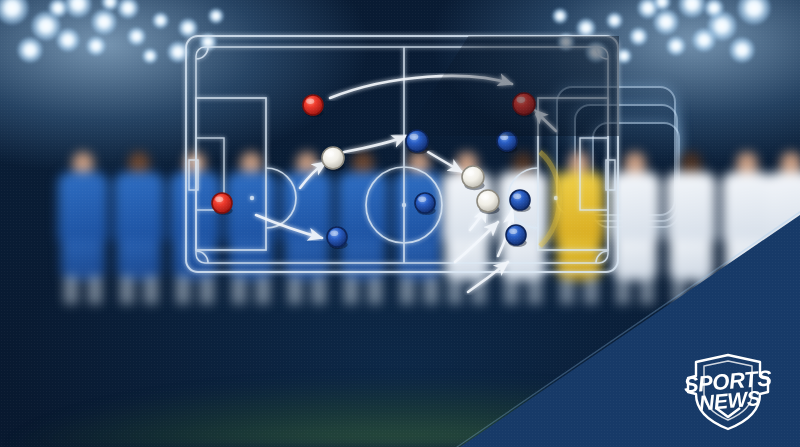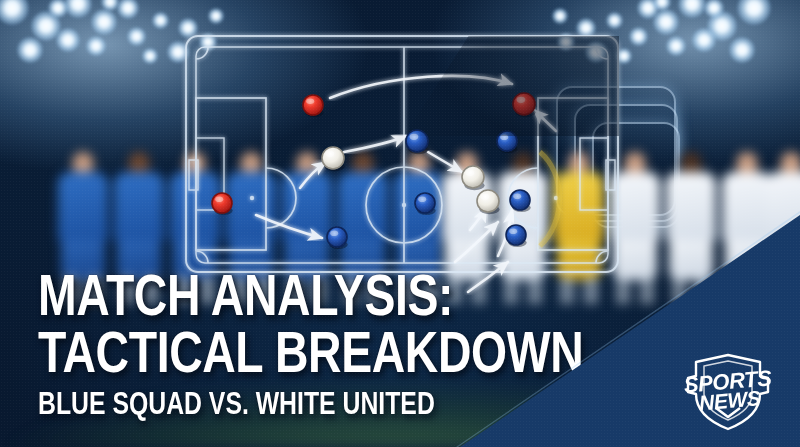--- a/index.html
+++ b/index.html
@@ -412,25 +412,20 @@
           <circle cx="488" cy="201" r="11" fill="url(#gWhite)" stroke="#8d8a80" stroke-width="1.6"></circle>
           <ellipse cx="484.92" cy="196.82" rx="4.4" ry="3.08" fill="rgba(255,255,255,.40)"></ellipse>
         </g>
       </g>
 
     <path d="M 540 152 C 566 174 566 222 540 246" fill="none" stroke="#e8c63c" stroke-width="5" opacity=".5" filter="url(#softglow)"></path>
   </svg>
 
   <div class="shade"></div>
 
-  <div class="headline">
-    <span class="hl-line hl-1">MATCH ANALYSIS:</span>
-    <span class="hl-line hl-2">TACTICAL BREAKDOWN</span>
-    <span class="hl-line hl-3">BLUE SQUAD VS. WHITE UNITED</span>
-  </div>
 
   <div class="wedge"></div>
   <div class="wedge-edge"></div>
 
   <svg class="logo" viewBox="0 0 112 92">
     <g fill="none" stroke="#ffffff" stroke-width="2.4" stroke-linejoin="round">
       <path d="M24 20 L56 13 L88 20 L88 34 L96 36 L96 50 L88 52
                C88 70 74 80 56 87 C38 80 24 70 24 52
                L16 50 L16 36 L24 34 Z"></path>
       <path d="M32 24 L56 19 L80 24 L80 52

